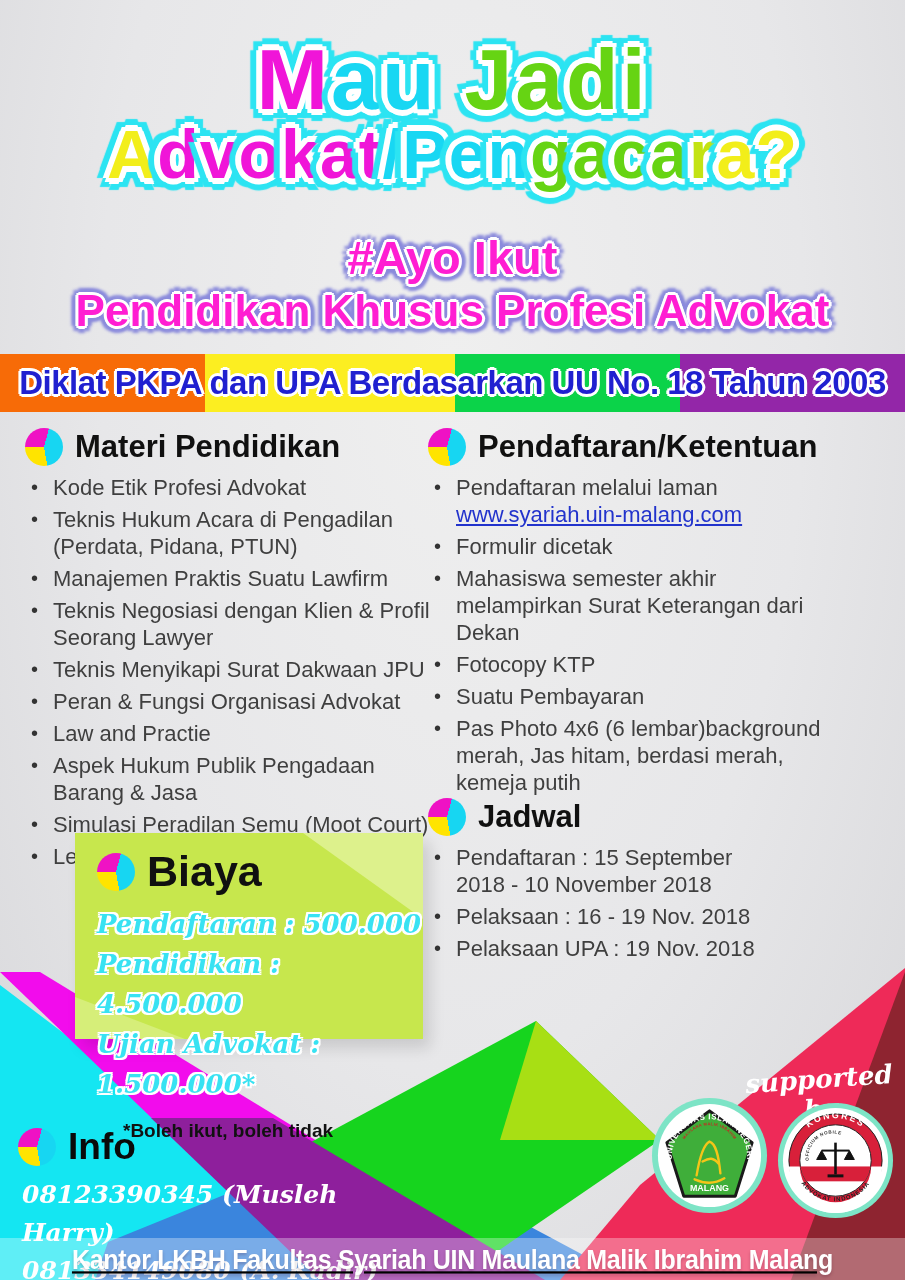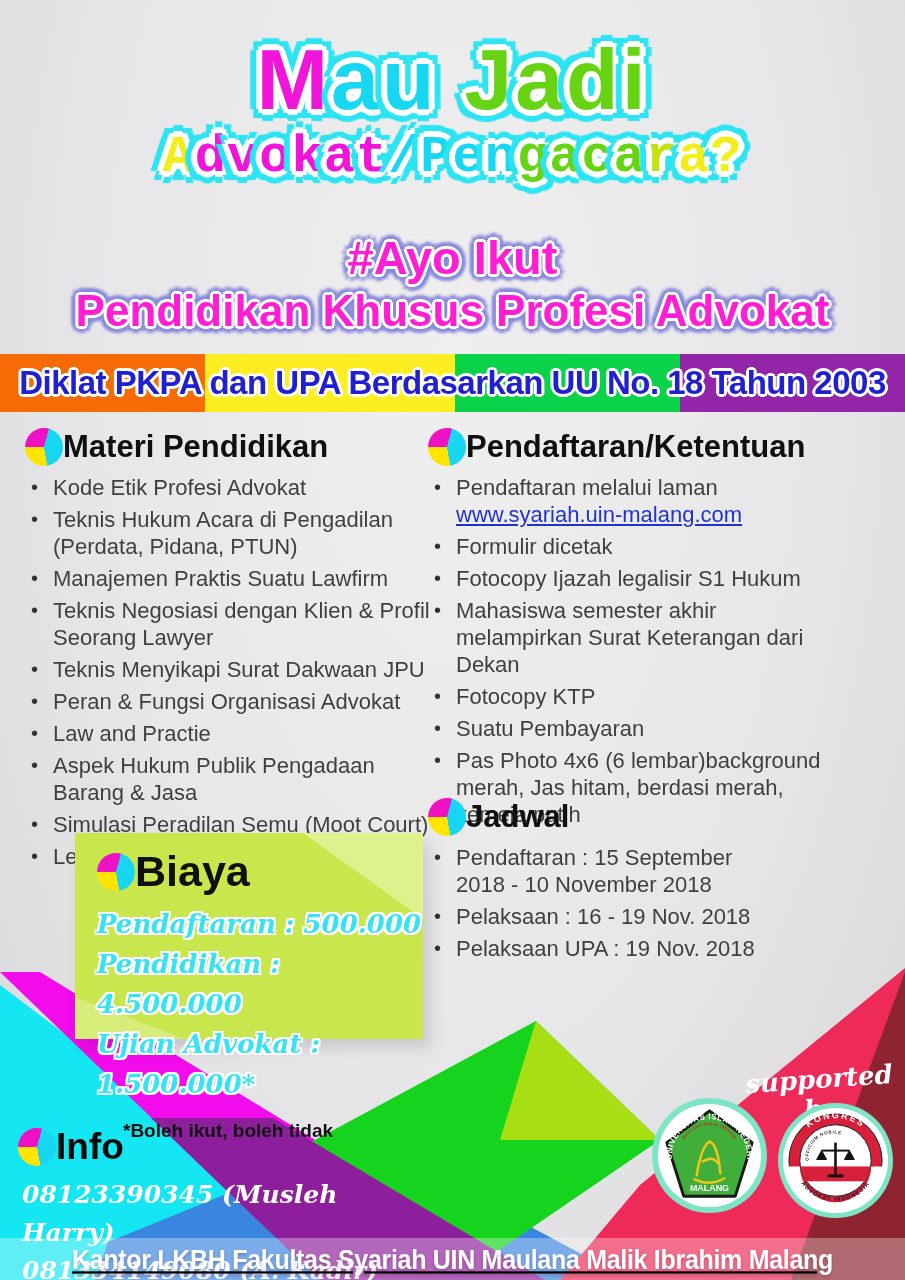--- a/index.html
+++ b/index.html
@@ -19,21 +19,21 @@
   .sh-crimson{background:#ee2a58;clip-path:polygon(905px 968px,905px 1280px,560px 1280px,640px 1185px);}
   .sh-darkred{background:#8e2430;clip-path:polygon(905px 972px,905px 1280px,791px 1280px);}
   
   .headline{position:absolute;left:0;width:100%;text-align:center;font-weight:bold;
     text-shadow:
       -6px 0 0 #fff,6px 0 0 #fff,0 -6px 0 #fff,0 6px 0 #fff,
       -4px -4px 0 #fff,4px -4px 0 #fff,-4px 4px 0 #fff,4px 4px 0 #fff,
       -12px 0 1px #2ce4f2,12px 0 1px #2ce4f2,0 -12px 1px #2ce4f2,0 12px 1px #2ce4f2,
       -9px -9px 1px #2ce4f2,9px -9px 1px #2ce4f2,-9px 9px 1px #2ce4f2,9px 9px 1px #2ce4f2;}
   .headline-1{top:30px;font-size:86px;letter-spacing:3px;}
-  .headline-2{top:128px;font-size:52px;letter-spacing:1px;font-family:Liberation Mono, monospace;}
+  .headline-2{top:115px;font-size:68px;letter-spacing:1px;}
   .pinkline{position:absolute;left:0;width:100%;text-align:center;font-weight:bold;color:#ff1ed2;
     text-shadow:
       -3px 0 0 #fff,3px 0 0 #fff,0 -3px 0 #fff,0 3px 0 #fff,
       -2px -2px 0 #fff,2px -2px 0 #fff,-2px 2px 0 #fff,2px 2px 0 #fff,
       -7px 0 3px #8b8bdc,7px 0 3px #8b8bdc,0 -7px 3px #8b8bdc,0 7px 3px #8b8bdc,
       -5px -5px 3px #8b8bdc,5px -5px 3px #8b8bdc,-5px 5px 3px #8b8bdc,5px 5px 3px #8b8bdc;}
   .hashtag{top:230px;font-size:47px;}
   .subtitle{top:286px;font-size:44px;}
   
   .banner{position:absolute;top:354px;left:0;width:905px;height:58px;display:flex;align-items:center;}
@@ -41,21 +41,21 @@
   .stripe-1{width:205px;background:#F76B07;}
   .stripe-2{width:250px;background:#FCEE21;}
   .stripe-3{width:225px;background:#0BD349;}
   .stripe-4{width:225px;background:#9326A8;}
   .banner-text{position:absolute;top:0;left:0;width:100%;line-height:58px;text-align:center;
     font-size:33px;font-weight:bold;letter-spacing:-0.5px;color:#2020d0;
     text-shadow:-3px 0 0 #fff,3px 0 0 #fff,0 -3px 0 #fff,0 3px 0 #fff,
       -2px -2px 0 #fff,2px -2px 0 #fff,-2px 2px 0 #fff,2px 2px 0 #fff;}
   
   .section{position:absolute;}
-  .sec-head{display:flex;align-items:center;gap:0;font-size:31px;font-weight:bold;color:#101010;margin-bottom:8px;}
+  .sec-head{display:flex;align-items:center;gap:12px;font-size:31px;font-weight:bold;color:#101010;margin-bottom:8px;}
   .pie{width:38px;height:38px;border-radius:50%;flex:0 0 auto;
     background:conic-gradient(from 15deg,#17d6f2 0deg 155deg,#ffe400 155deg 255deg,#ef12c4 255deg 360deg);}
   ul.bullets{list-style:none;margin:0;padding:0;}
   ul.bullets li{position:relative;padding-left:28px;font-size:22px;line-height:27px;color:#3f3f3f;
     margin-bottom:5px;white-space:pre-line;}
   ul.bullets li::before{content:"•";position:absolute;left:6px;top:0;color:#333;font-size:20px;}
   a.link{color:#2233cc;text-decoration:underline;cursor:pointer;}
   .materi{left:25px;top:428px;width:432px;}
   .pendaftaran{left:428px;top:428px;width:464px;}
   .jadwal{left:428px;top:798px;width:464px;}
@@ -143,21 +143,20 @@
   </div>
 
   <div class="section pendaftaran">
     <div class="sec-head">
       <span class="pie"></span>
       <span>Pendaftaran/Ketentuan</span>
     </div>
     <ul class="bullets">
         <li>Pendaftaran melalui laman<br><a class="link">www.syariah.uin-malang.com</a></li>
         <li>Formulir dicetak</li>
-        <li>Fotocopy Ijazah legalisir S1 Hukum</li>
         <li>Mahasiswa semester akhir
 melampirkan Surat Keterangan dari
 Dekan</li>
         <li>Fotocopy KTP</li>
         <li>Suatu Pembayaran</li>
         <li>Pas Photo 4x6 (6 lembar)background
 merah, Jas hitam, berdasi merah,
 kemeja putih</li>
       </ul>
   </div>

